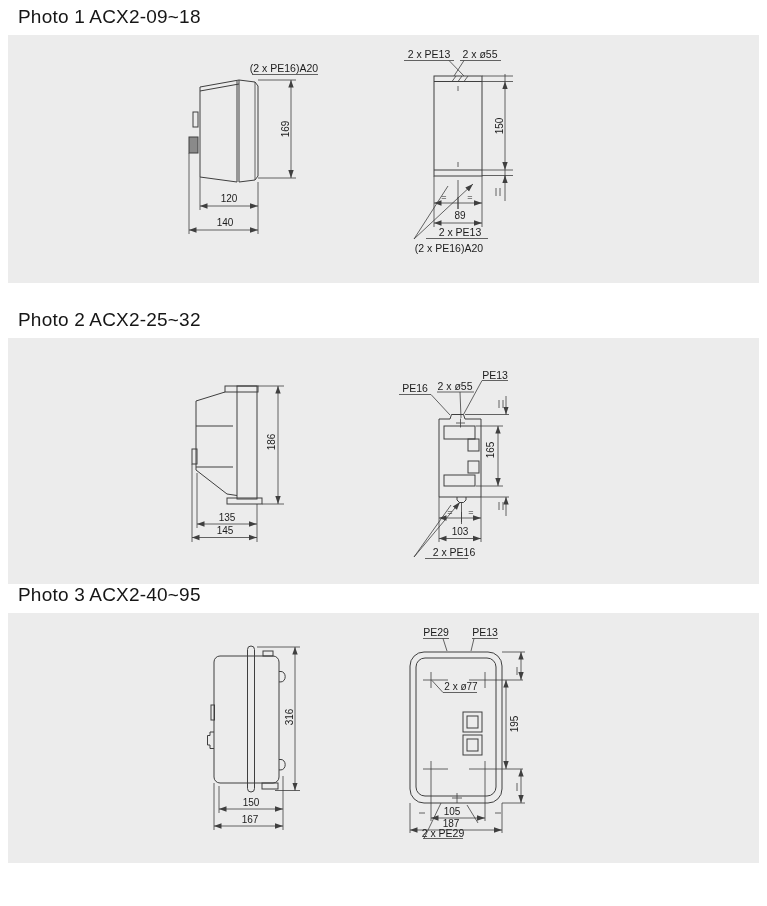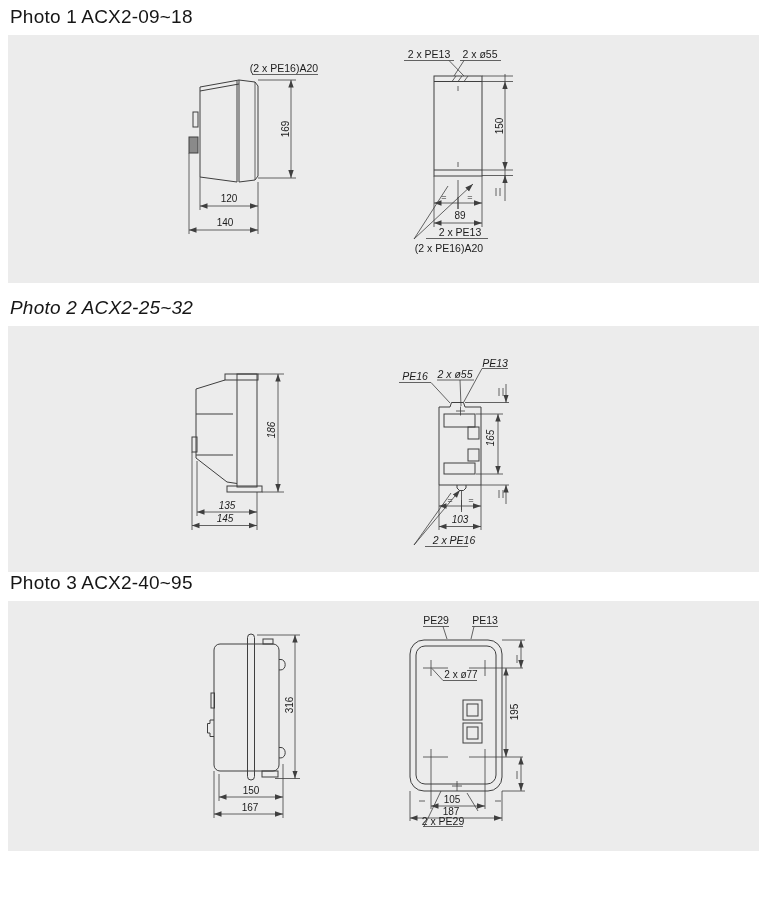--- a/index.html
+++ b/index.html
@@ -8,25 +8,25 @@
     background:#ffffff;
     font-family:"Liberation Sans", sans-serif;
     -webkit-font-smoothing:antialiased;
   }
   .section{display:block;}
   h2.sec-title{
     font-size:19px;
     line-height:22px;
     font-weight:400;
     color:#161616;
-    margin:0 0 7px 10px;
+    margin:0 0 7px 18px;
     letter-spacing:0.2px;
   }
   .mt1{padding-top:6px;}
-  .mt2{padding-top:14px;font-style:italic;}
+  .mt2{padding-top:26px;}
   .mt3{}
   .panel{
     margin:0 8px;
     background:#ececec;
   }
   .panel svg{display:block;}
   
   .ln{stroke:#3f3f3f;fill:none;stroke-width:1;}
   .thin{stroke:#3f3f3f;fill:none;stroke-width:0.8;}
   .dkt{fill:#8a8a8a;stroke:#3f3f3f;stroke-width:1;}

